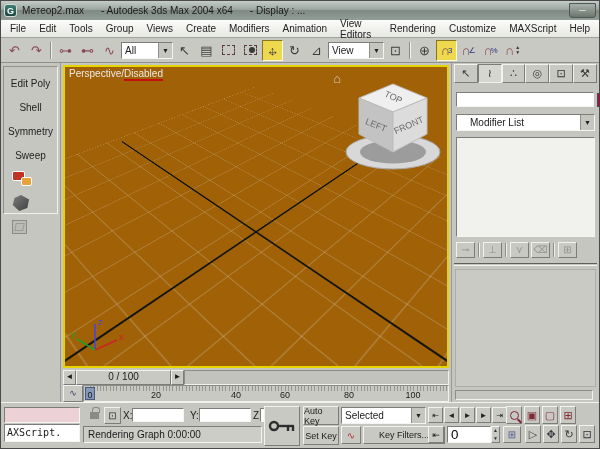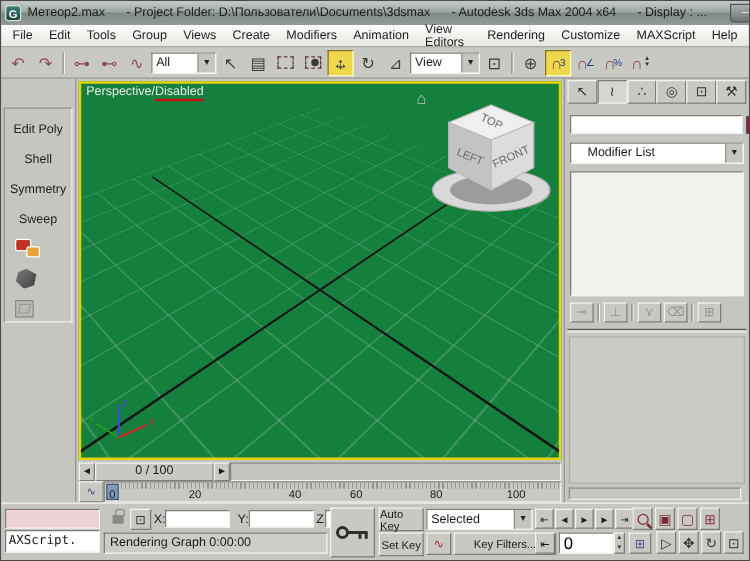--- a/index.html
+++ b/index.html
@@ -35,34 +35,34 @@
   .move-stack span { position:absolute; left:0; top:0; width:15px; height:15px; line-height:15px; text-align:center; color:#3c3c3c; }
   sup.snap3 { font-size:8px; color:#223a8a; margin-left:-2px; }
   .spin-col { display:flex; flex-direction:column; margin-left:1px; }
   .spin-col span { font-size:5px; line-height:5px; color:#333; }
 
   
   .main { flex:1; display:flex; min-height:0; background:#c6c6c1; }
 
   
   .left-col { width:60px; flex:0 0 60px; border-right:1px solid #98989a; padding:3px 2px; }
-  .side-panel { border:1px solid; border-color:#92928d #f0f0ec #f0f0ec #92928d; height:172px; padding-top:4px; background:#c6c6c1;margin-top:20px; }
+  .side-panel { border:1px solid; border-color:#92928d #f0f0ec #f0f0ec #92928d; height:148px; padding-top:4px; background:#c6c6c1; }
   .side-btn { height:24px; display:flex; align-items:center; justify-content:center; color:#222; }
   .side-ibtn { height:24px; display:flex; align-items:center; padding-left:8px; }
   .ico-selset { position:relative; width:22px; height:16px; }
   .ico-selset i { position:absolute; display:block; border-radius:2px; }
   .ico-selset .r1 { left:0; top:0; width:13px; height:10px; background:#c23327; border:1px solid #fff; }
   .ico-selset .r2 { left:9px; top:6px; width:11px; height:9px; background:#e8a33d; border:1px solid #fff; }
   .ico-poly { width:18px; height:16px; background:linear-gradient(135deg,#7d7d7d,#3e3e3e); clip-path:polygon(50% 0,95% 28%,85% 82%,40% 100%,4% 62%,14% 18%); }
   .ico-box3d { width:15px; height:14px; border:1px solid #8a8a86; background:#bcbcb7; position:relative; }
   .ico-box3d::after { content:""; position:absolute; inset:2px; border:1px solid #9a9a95; transform:skewX(-12deg); }
 
   
   .center-col { flex:1; display:flex; flex-direction:column; padding:2px 2px 0; min-width:0; }
-  .viewport { flex:1; border:2px solid #e6d400; background:#15803d; position:relative; overflow:hidden; }
+  .viewport { flex:1; border:2px solid #e6d400; background:#a16207; position:relative; overflow:hidden; }
   .vp-grid-wrap { position:absolute; inset:0; perspective:430px; perspective-origin:50% 24%; }
   .vp-grid { position:absolute; left:50%; top:55%; width:540px; height:540px; transform:translate(-50%,-50%) rotateX(61deg) rotateZ(45deg);
     background-image:repeating-linear-gradient(0deg,rgba(225,225,225,.25) 0 1px,transparent 1px 42px),repeating-linear-gradient(90deg,rgba(225,225,225,.25) 0 1px,transparent 1px 42px); }
   .vp-axis-h { position:absolute; left:2%; right:2%; top:50%; height:2px; background:#151515; }
   .vp-axis-v { position:absolute; top:2%; bottom:2%; left:50%; width:2px; background:#151515; }
   .vp-label { position:absolute; top:1px; left:4px; color:#e9e9e9; z-index:6; }
   .vp-label .disabled { border-bottom:2px solid #c41010; }
   .viewcube { position:absolute; top:3px; right:2px; z-index:5; }
   .home-icon { position:absolute; top:4px; right:106px; color:rgba(230,230,230,.75); font-size:13px; z-index:5; }
   .tripod { position:absolute; left:4px; bottom:2px; z-index:5; }
@@ -130,21 +130,20 @@
   .mag::after { content:""; position:absolute; right:-4px; bottom:-3px; width:5px; height:1.8px; background:#7d2a35; transform:rotate(45deg); }
 </style>
 </head>
 <body>
 
 <div class="window">
 
   <div class="titlebar">
     <span class="app-logo">G</span>
     <span class="title-seg">Метеор2.max</span>
-    <span class="title-seg">- Project Folder: D:\Пользователи\Documents\3dsmax</span>
     <span class="title-seg">- Autodesk 3ds Max  2004 x64</span>
     <span class="title-seg">- Display : ...</span>
     <span class="win-controls">
       <span class="win-btn">─</span>
 
     </span>
   </div>
 
   <div class="menubar">
     <span class="menu-item">File</span>

